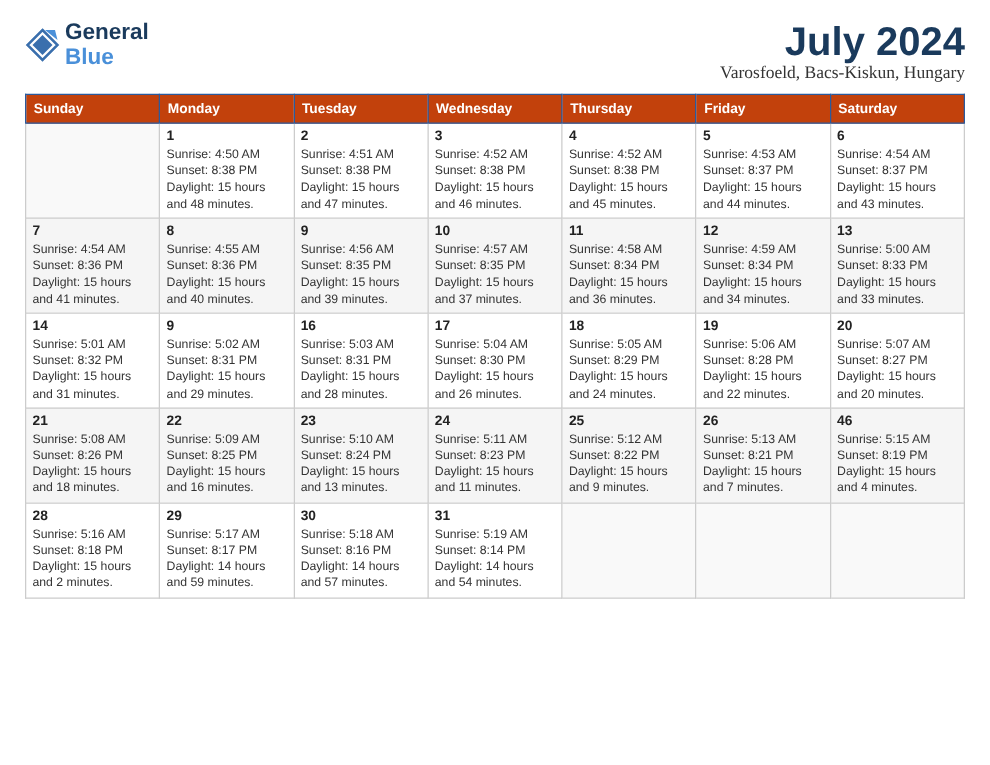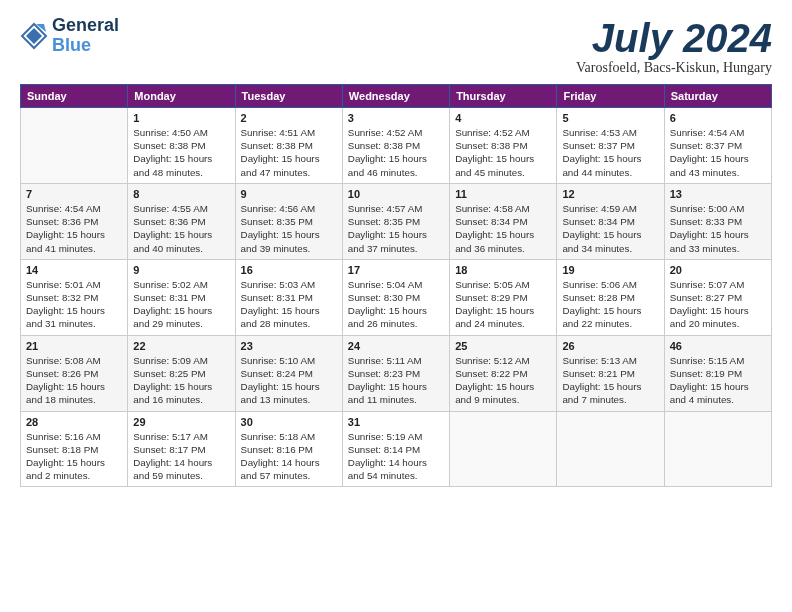--- a/index.html
+++ b/index.html
@@ -36,38 +36,37 @@
       color: #4a90d9;
     }
     .logo-icon {
       width: 28px;
       height: 28px;
     }
     .title-block {
       text-align: right;
     }
     .main-title {
-      font-size: 40px;
+      font-size: 32px;
       font-weight: bold;
       color: #1a3a5c;
       line-height: 1.1;
-      font-style: italic;
     }
     .subtitle {
       font-size: 14px;
       color: #333;
       font-family: Liberation Serif, serif;
     }
     table {
       width: 100%;
       border-collapse: collapse;
       font-size: 10.5px;
     }
     thead tr th {
-      background-color: #701a75;
+      background-color: #c2410c;
       color: #fff;
       font-weight: bold;
       font-size: 11px;
       padding: 5px 6px;
       text-align: left;
       border: 1px solid #2a5a9d;
     }
     tbody tr td {
       border: 1px solid #ccc;
       padding: 4px 5px;

